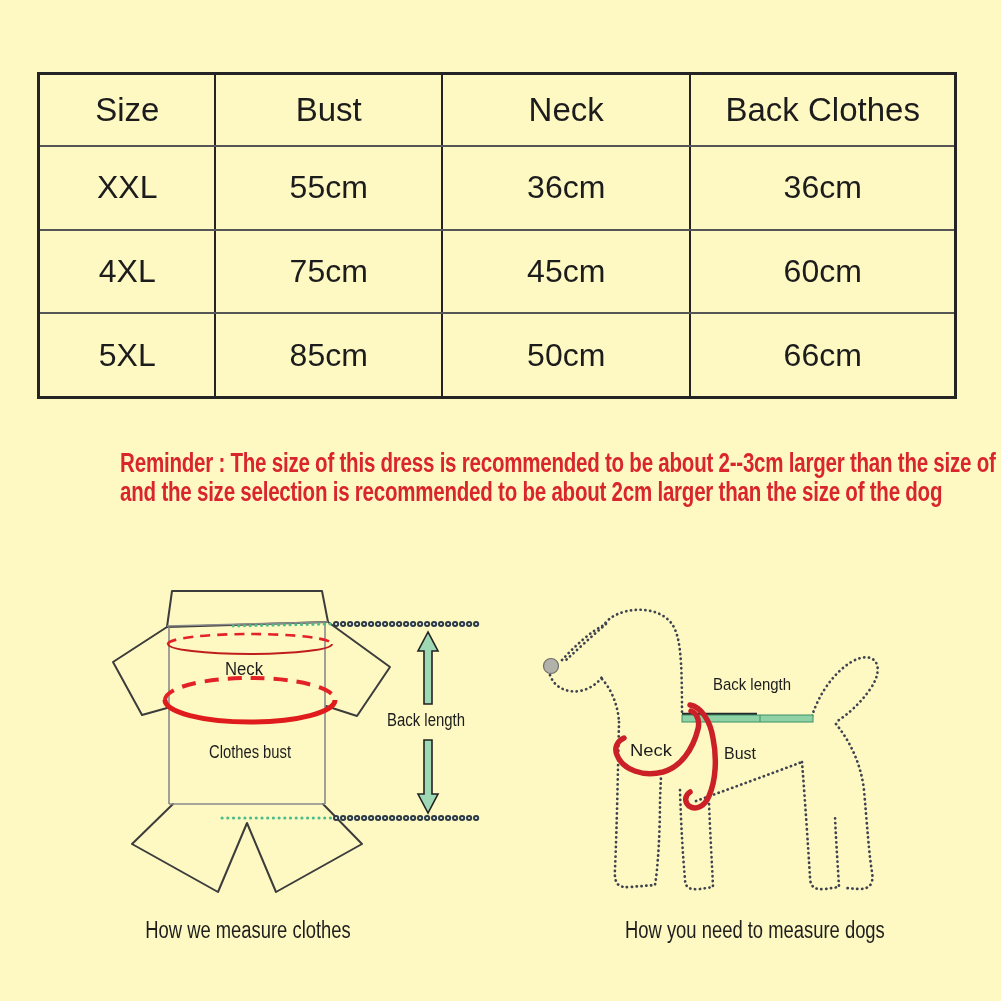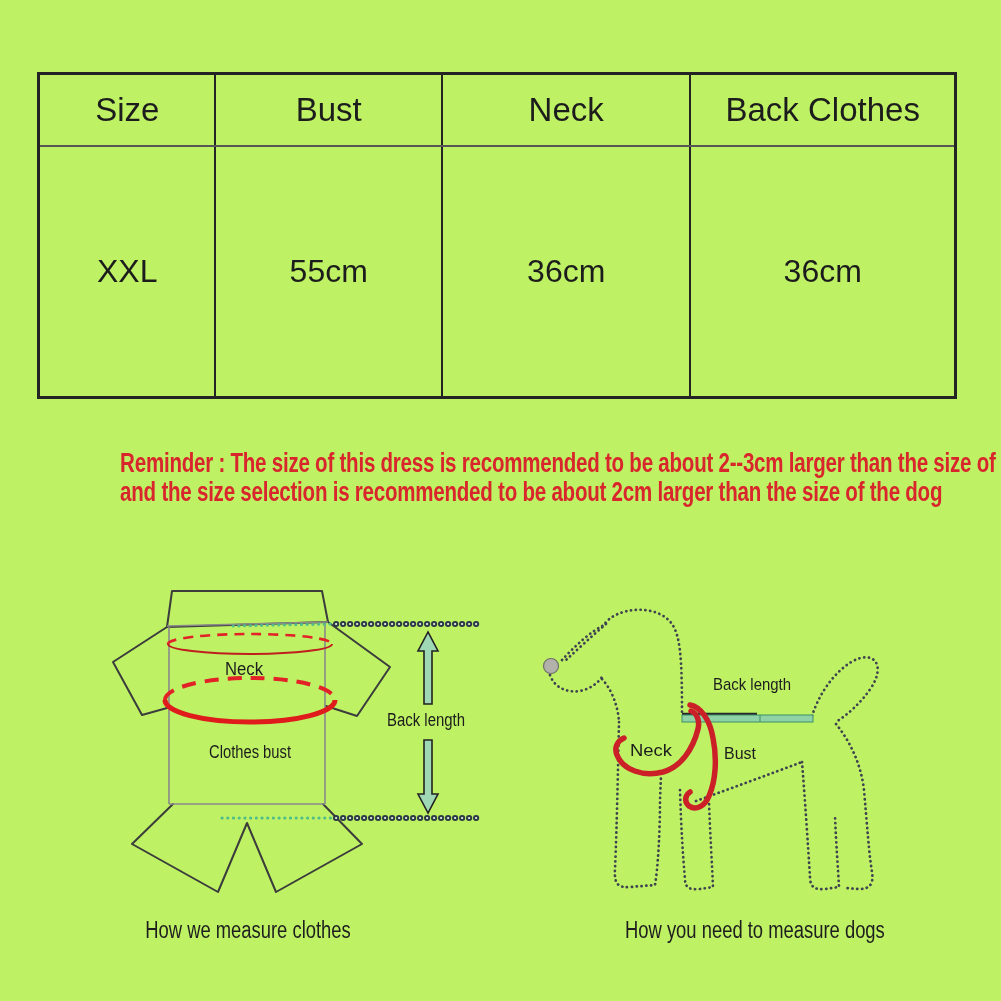--- a/index.html
+++ b/index.html
@@ -1,16 +1,16 @@
 <!DOCTYPE html>
 <html><head>
 <meta charset="utf-8">
 <style>
   html,body{margin:0;padding:0;background:#fff;}
-  .page{position:relative;width:1001px;height:1001px;background:#bef264;overflow:hidden;
+  .page{position:relative;width:1001px;height:1001px;background:#fef9c3;overflow:hidden;
         font-family:"Liberation Sans", sans-serif;color:#222;}
 
   
   .table-wrap{position:absolute;left:37px;top:72px;width:920px;height:327px;}
   table.size{width:100%;height:100%;border-collapse:collapse;table-layout:fixed;
              border:3px solid #242424;}
   table.size th, table.size td{
       border:2px solid;border-color:#565656 #242424;
       text-align:center;vertical-align:middle;
       font-weight:400;color:#1c1c1c;padding:0;}
@@ -55,20 +55,32 @@
           <th>Neck</th>
           <th>Back Clothes</th>
         </tr>
       </thead>
       <tbody>
         <tr>
           <td>XXL</td>
           <td>55cm</td>
           <td>36cm</td>
           <td>36cm</td>
+        </tr>
+        <tr>
+          <td>4XL</td>
+          <td>75cm</td>
+          <td>45cm</td>
+          <td>60cm</td>
+        </tr>
+        <tr>
+          <td>5XL</td>
+          <td>85cm</td>
+          <td>50cm</td>
+          <td>66cm</td>
         </tr>
       </tbody>
     </table>
   </div>
 
   <div class="reminder">
     <span class="rline">Reminder : The size of this dress is recommended to be about 2--3cm larger than the size of the dog</span>
     <span class="rline">and the size selection is recommended to be about 2cm larger than the size of the dog</span>
   </div>
 

